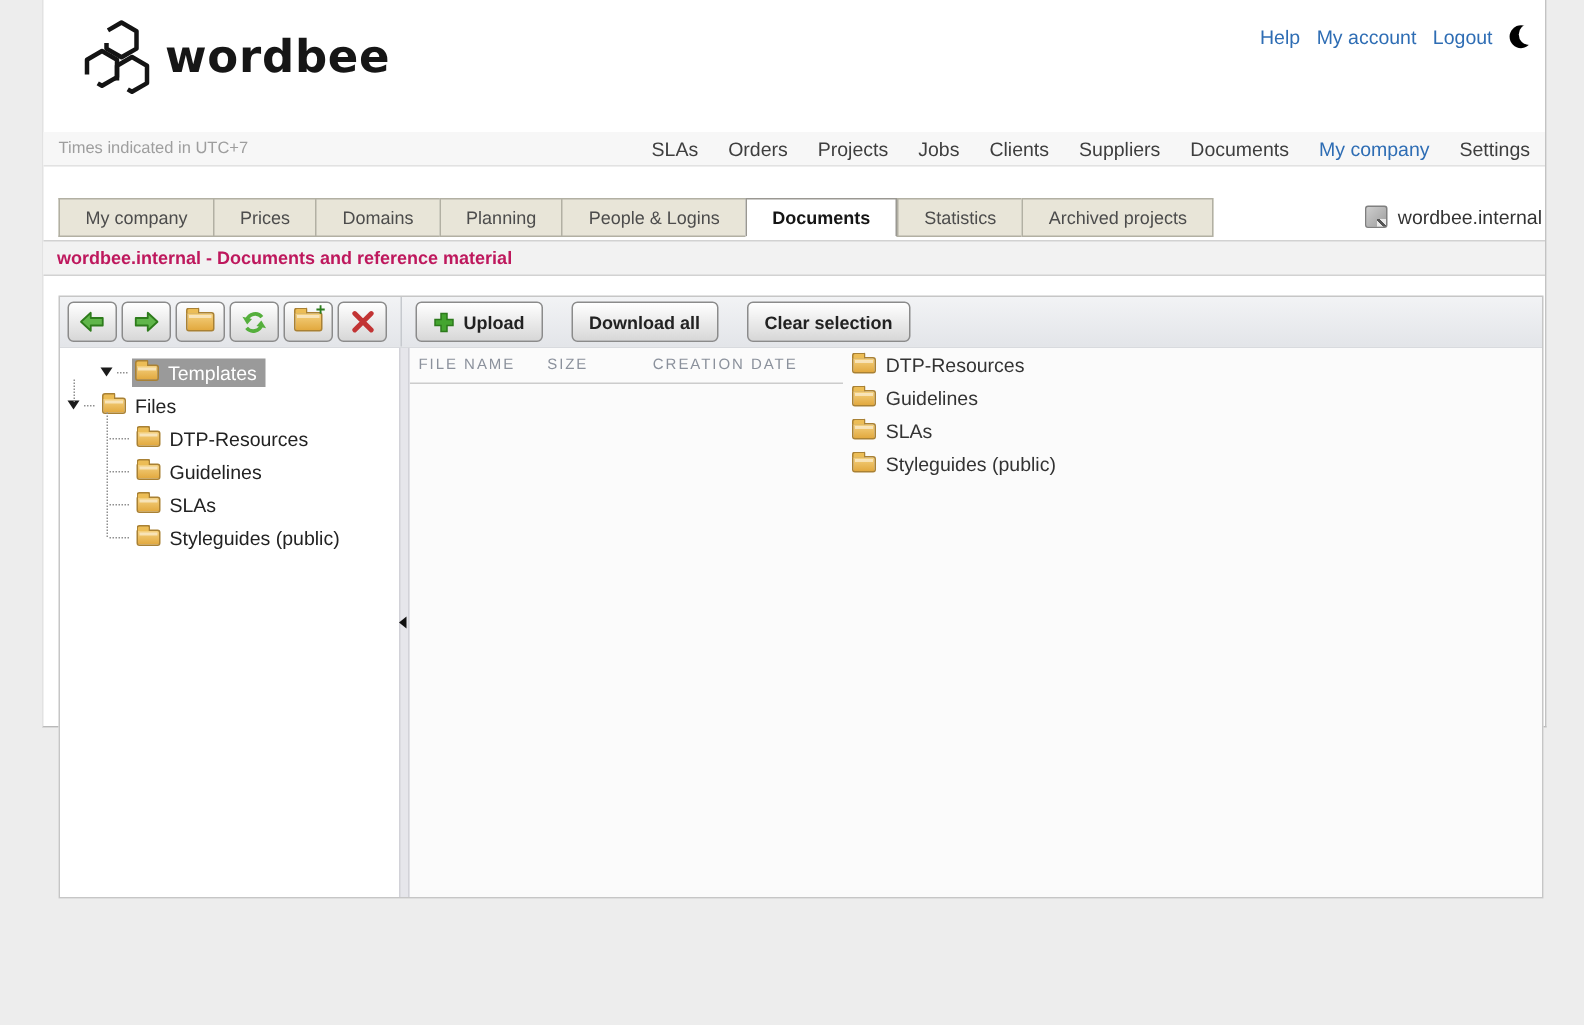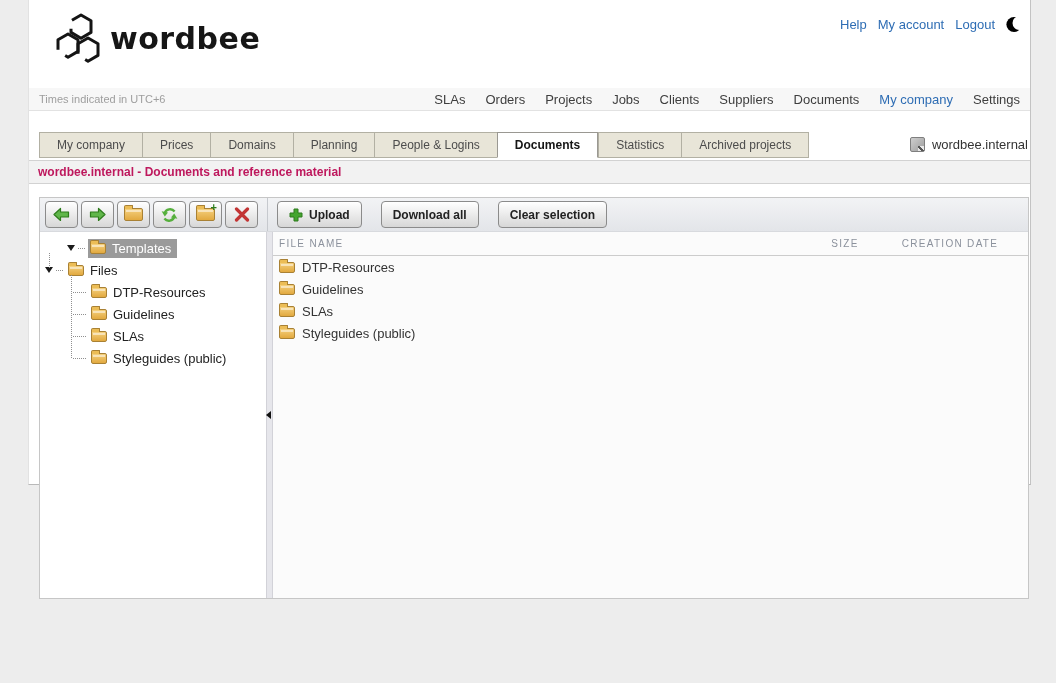--- a/index.html
+++ b/index.html
@@ -51,21 +51,21 @@
   .folder::after{content:"";position:absolute;top:1px;left:1px;right:1px;height:2px;background:rgba(255,255,255,.5)}
   .folder-lg{width:19px;height:13px}
   .plus-badge{position:absolute;top:-8px;right:-3px;color:#2d7d1e;font:bold 11px "Liberation Sans",sans-serif}
   
   .split{flex:1;display:flex;position:relative;min-height:0}
   .tree-panel{width:226px;flex:none;position:relative;padding-top:5px;background:#fff;overflow:hidden}
   .splitter{width:7px;flex:none;background:#e6e6eb;border-left:1px solid #d2d2d8;border-right:1px solid #d2d2d8;
        position:relative;box-sizing:border-box;cursor:col-resize}
   .collapse{position:absolute;left:-1px;top:50%;margin-top:-4px;width:0;height:0;
        border-top:4px solid transparent;border-bottom:4px solid transparent;border-right:5px solid #111}
-  .list-panel{flex:1;background:#fbfbfb;display:flex;flex-direction:column;overflow:hidden}
+  .list-panel{flex:1;background:#fbfbfb;display:flex;flex-direction:row;overflow:hidden}
   .list-header{height:23px;flex:none;display:flex;align-items:center;padding-left:6px;border-bottom:1px solid #ccc;
        color:#8b919c;font-size:10px;letter-spacing:1.3px}
   .col.c0{flex:1}
   .col.c1,.c-size{width:70px;text-align:center;flex:none}
   .col.c2,.c-date{width:140px;text-align:center;flex:none;margin-right:8px}
   .file-row{height:22px;display:flex;align-items:center;padding-left:6px;font-size:13px;color:#333;cursor:pointer}
   .c-name{flex:1;margin-left:7px}
   
   .tree-row{height:22px;display:flex;align-items:center;font-size:13px;color:#222}
   .lv0{padding-left:5px}.lv1{padding-left:27px}.lv2{padding-left:33px}
@@ -109,21 +109,21 @@
               <rect width="17" height="17" fill="#fff"></rect>
               <circle cx="13.5" cy="7" r="7" fill="#000"></circle>
             </mask>
           </defs>
         <circle cx="8" cy="8.5" r="7.6" fill="#000" mask="url(#mmask)"></circle>
       </svg>
     </div>
   </div>
 
   <div class="util-bar">
-    <span class="tz">Times indicated in UTC+6</span>
+    <span class="tz">Times indicated in UTC+7</span>
     <div class="util-nav" id="util-nav">
         <span class="nav-item">SLAs</span>
         <span class="nav-item">Orders</span>
         <span class="nav-item">Projects</span>
         <span class="nav-item">Jobs</span>
         <span class="nav-item">Clients</span>
         <span class="nav-item">Suppliers</span>
         <span class="nav-item">Documents</span>
         <span class="nav-item active">My company</span>
         <span class="nav-item">Settings</span>

